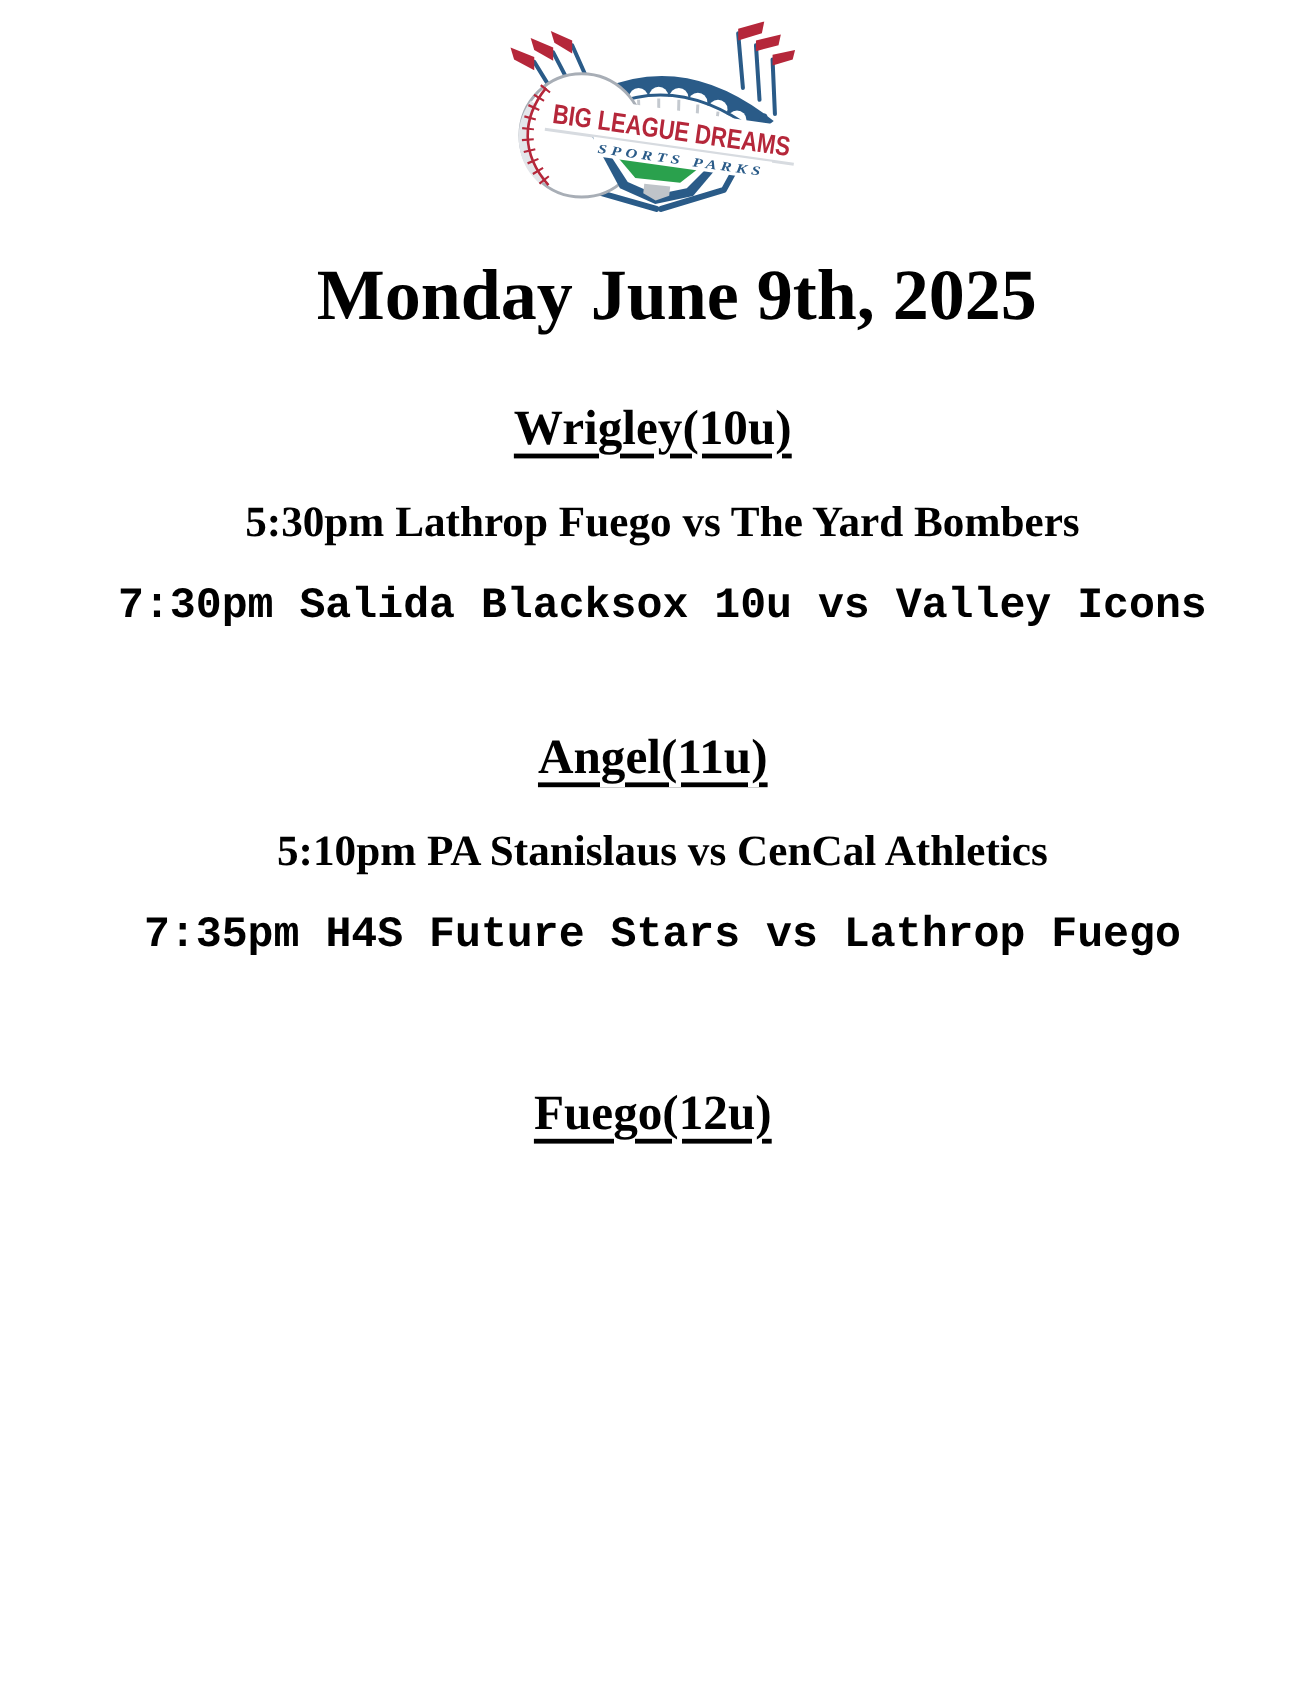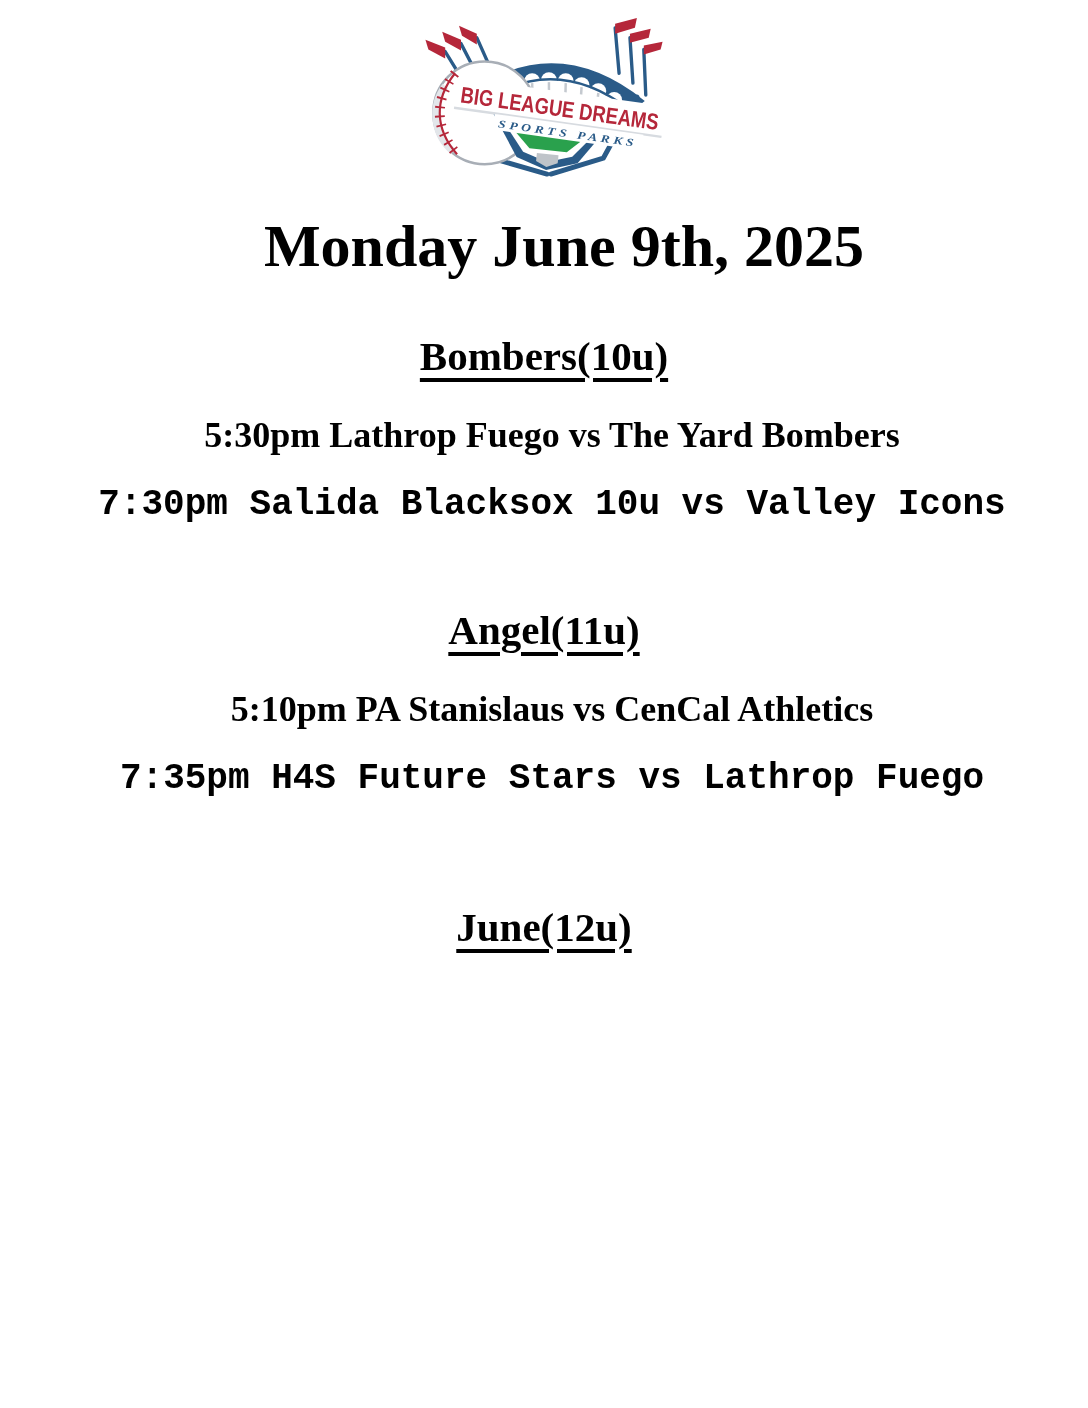--- a/index.html
+++ b/index.html
@@ -142,32 +142,32 @@
       <g transform="rotate(8 135 122)">
         <rect x="78" y="111" width="152" height="16" fill="#ffffff"></rect>
         <text class="logo-sub-text" x="154" y="124" text-anchor="middle" font-size="11" letter-spacing="3" textLength="142" lengthAdjust="spacingAndGlyphs" fill="#2A5B88">SPORTS PARKS</text>
       </g>
     </svg>
   </div>
 
   <h1 class="date-title">Monday June 9th, 2025</h1>
 
   <div class="section first">
-    <h2 class="field-name">Bombers(10u)</h2>
+    <h2 class="field-name">Wrigley(10u)</h2>
     <div class="games">
       <div class="game">5:30pm Lathrop Fuego vs The Yard Bombers</div>
       <div class="game">7:30pm Salida Blacksox 10u vs Valley Icons</div>
     </div>
   </div>
 
   <div class="section">
     <h2 class="field-name">Angel(11u)</h2>
     <div class="games">
       <div class="game">5:10pm PA Stanislaus vs CenCal Athletics</div>
       <div class="game">7:35pm H4S Future Stars vs Lathrop Fuego</div>
     </div>
   </div>
 
   <div class="section last">
-    <h2 class="field-name">June(12u)</h2>
+    <h2 class="field-name">Fuego(12u)</h2>
   </div>
 
 </div>
 
 </body></html>

